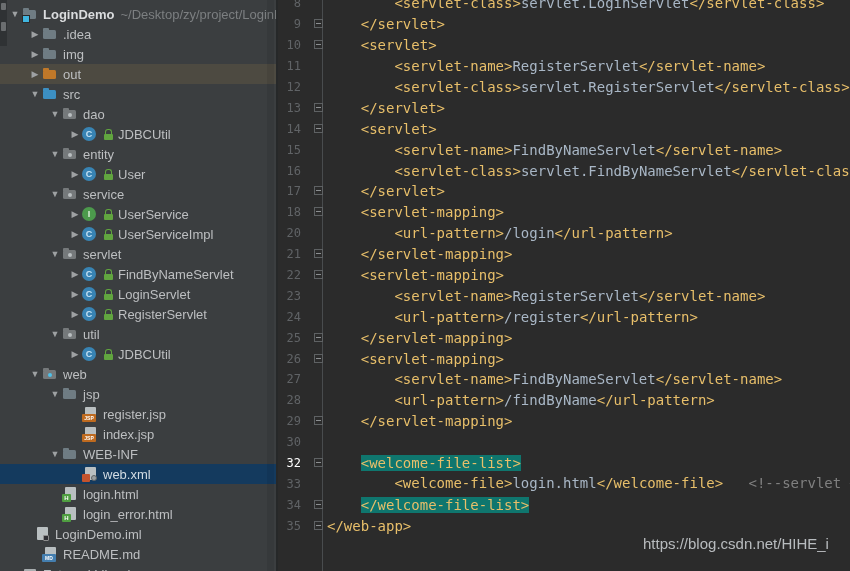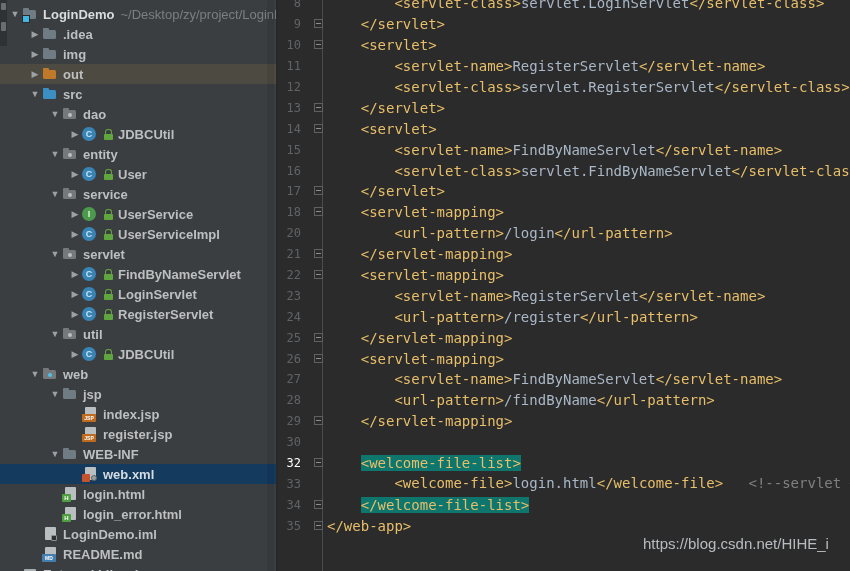--- a/index.html
+++ b/index.html
@@ -11,21 +11,21 @@
                  overflow:hidden;border-right:2px solid #262829;box-sizing:border-box;}
   #tool-stripe{position:absolute;left:0;top:0;width:7px;height:46px;background:#2F3234;z-index:3;}
   #tool-stripe .frag{position:absolute;left:1px;width:5px;background:#6B6E70;border-radius:1px;}
   #tree{position:absolute;left:0;top:4px;width:100%;}
   .trow{display:flex;align-items:center;height:20px;white-space:nowrap;overflow:hidden;
         font-size:13px;color:#BDBFC1;cursor:default;}
   .trow.hover{background:#4D4A41;}
   .trow.selected{background:#143A5E;color:#D3DCE3;}
   .chev{width:14px;flex:none;font-size:9px;color:#9EA1A3;text-align:center;line-height:20px;}
   .ticon{width:16px;height:16px;flex:none;position:relative;margin-right:5px;}
-  .tlabel{flex:none;font-weight:bold;}
+  .tlabel{flex:none;}
   .tlabel.bold{font-weight:bold;color:#DADCDE;}
   .tsuffix{color:#7C7F81;margin-left:6px;flex:none;}
   .scrolltrack{position:absolute;right:2px;top:0;width:7px;height:100%;background:rgba(0,0,0,0.07);}
 
   
   .f-body{position:absolute;left:1px;top:4px;width:13px;height:9px;border-radius:1.5px;}
   .f-tab{position:absolute;left:1px;top:2px;width:6px;height:3px;border-radius:1px 1px 0 0;}
   .dot{position:absolute;left:6px;top:7px;width:4px;height:4px;border-radius:50%;}
   .dot.gray{background:#B9BEC0;}
   .dot.cyan{background:#4EC0E8;}
@@ -279,29 +279,29 @@
             <span class="f-tab" style="background:#6F7C83"></span>
           </span>
           <span class="tlabel">jsp</span>
         </div>
         <div class="trow" style="padding-left: 68px;">
           <span class="chev"></span>
           <span class="ticon">
             <span class="page"></span>
             <span class="badge b-jsp">JSP</span>
           </span>
+          <span class="tlabel">register.jsp</span>
+        </div>
+        <div class="trow" style="padding-left: 68px;">
+          <span class="chev"></span>
+          <span class="ticon">
+            <span class="page"></span>
+            <span class="badge b-jsp">JSP</span>
+          </span>
           <span class="tlabel">index.jsp</span>
-        </div>
-        <div class="trow" style="padding-left: 68px;">
-          <span class="chev"></span>
-          <span class="ticon">
-            <span class="page"></span>
-            <span class="badge b-jsp">JSP</span>
-          </span>
-          <span class="tlabel">register.jsp</span>
         </div>
         <div class="trow" style="padding-left: 48px;">
           <span class="chev">▼</span>
           <span class="ticon">
             <span class="f-body" style="background:#6F7C83"></span>
             <span class="f-tab" style="background:#6F7C83"></span>
           </span>
           <span class="tlabel">WEB-INF</span>
         </div>
         <div class="trow selected" style="padding-left: 68px;">
@@ -322,21 +322,21 @@
           <span class="tlabel">login.html</span>
         </div>
         <div class="trow" style="padding-left: 48px;">
           <span class="chev"></span>
           <span class="ticon">
             <span class="page"></span>
             <span class="badge b-h">H</span>
           </span>
           <span class="tlabel">login_error.html</span>
         </div>
-        <div class="trow" style="padding-left: 28px; text-align: right;">
+        <div class="trow" style="padding-left: 20px; text-align: right;">
           <span class="chev"></span>
           <span class="ticon">
             <span class="page"></span>
             <span class="badge b-iml"></span>
           </span>
           <span class="tlabel">LoginDemo.iml</span>
         </div>
         <div class="trow" style="padding-left: 28px;">
           <span class="chev"></span>
           <span class="ticon">

